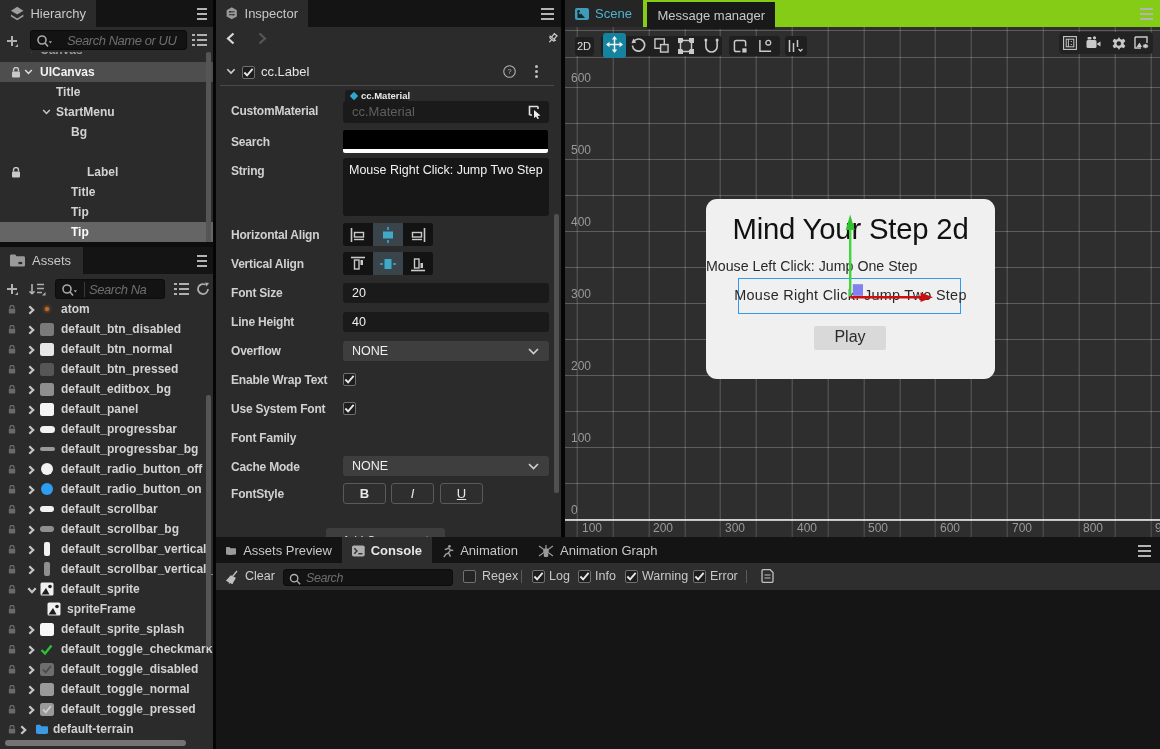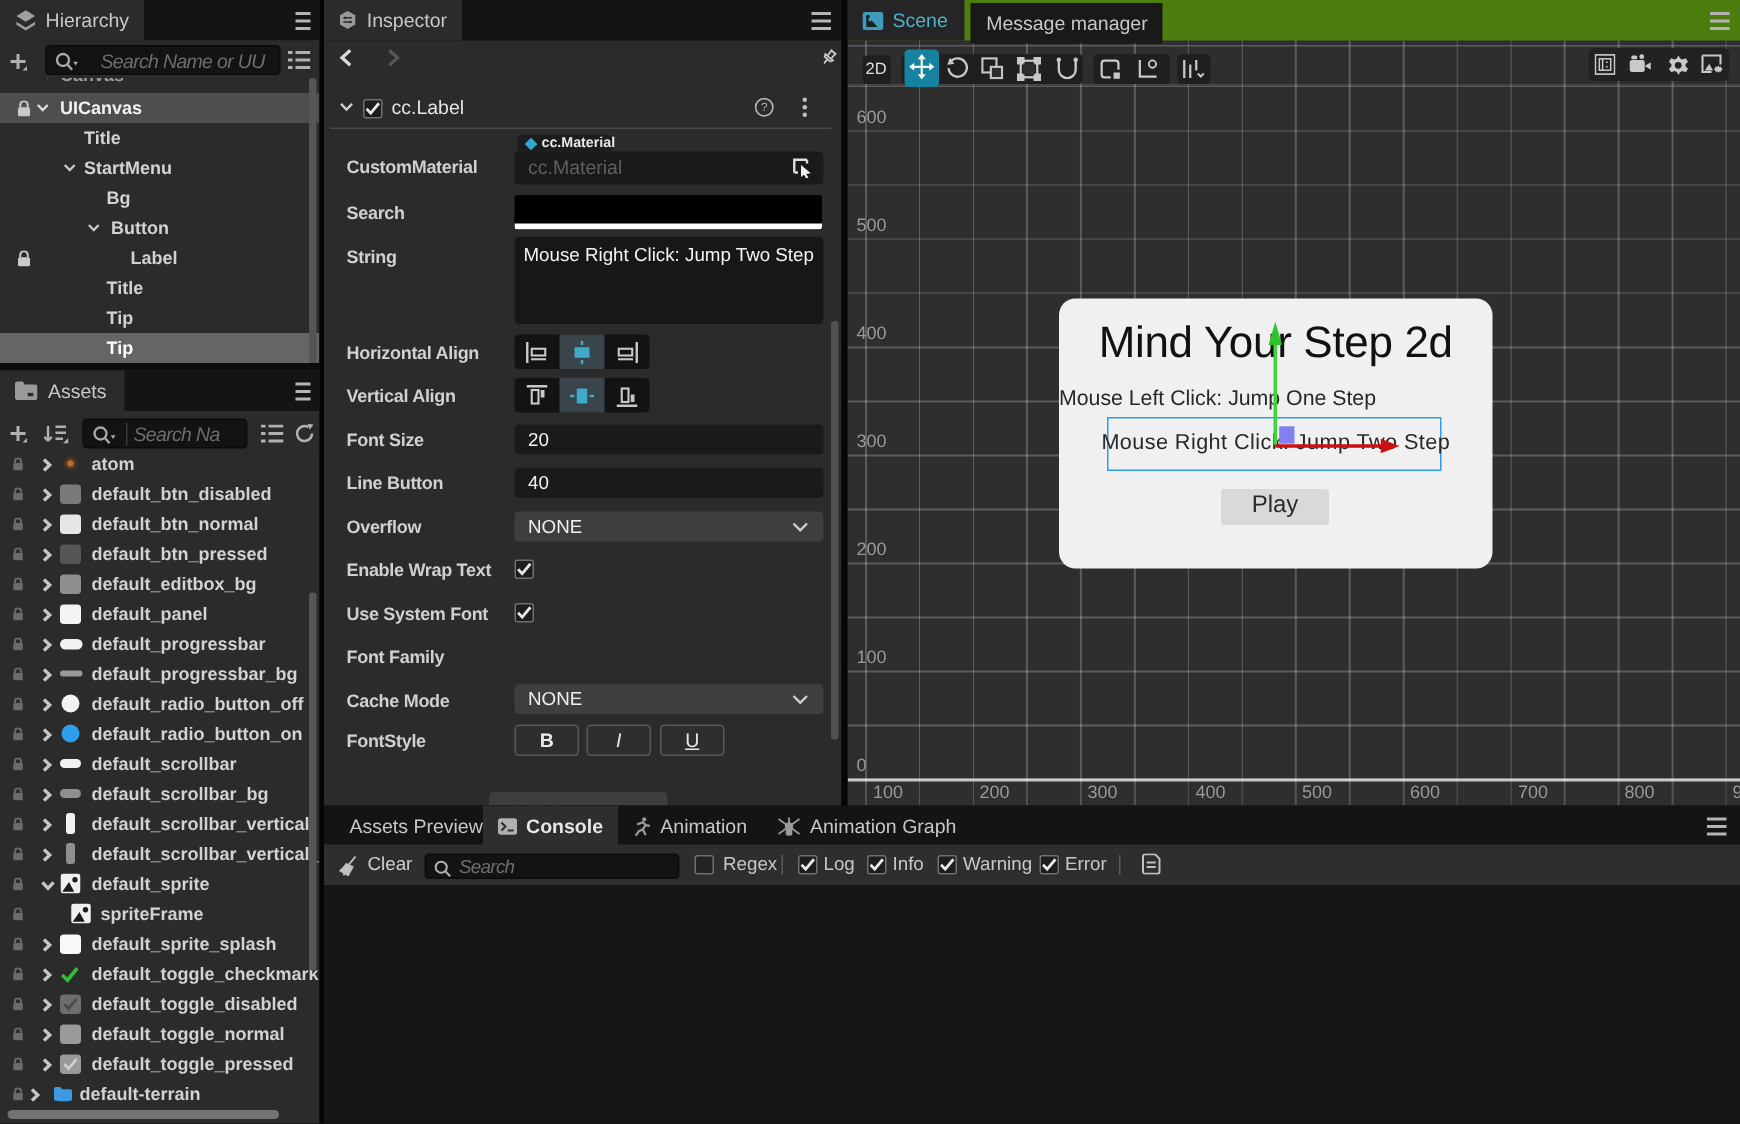--- a/index.html
+++ b/index.html
@@ -98,26 +98,20 @@
       </div>
     <div class="trow" style="top:50px;">
         <svg class="caret" style="left:42px" width="9" height="6" viewBox="0 0 9 6">
           <path d="M1.2 1 L4.5 4.4 L7.8 1" stroke="#c9c9c9" stroke-width="1.5" fill="none"></path>
         </svg>
         <span style="left:56px">StartMenu</span>
       </div>
     <div class="trow" style="top:70px;">
         <span style="left:71px">Bg</span>
       </div>
-    <div class="trow" style="top:90px;">
-        <svg class="caret" style="left:58px" width="9" height="6" viewBox="0 0 9 6">
-          <path d="M1.2 1 L4.5 4.4 L7.8 1" stroke="#c9c9c9" stroke-width="1.5" fill="none"></path>
-        </svg>
-        <span style="left:74px">Button</span>
-      </div>
     <div class="trow" style="top:110px;">
         <svg class="abs" style="left:11px;top:5px" width="10" height="11" viewBox="0 0 10 11">
           <path d="M2.5 4.5 V3 a2.5 2.5 0 0 1 5 0 V4.5" stroke="#c9c9c9" stroke-width="1.4" fill="none"></path>
           <rect x="1" y="4.5" width="8" height="6" rx="1" fill="#c9c9c9"></rect>
         </svg>
         <span style="left:87px">Label</span>
       </div>
     <div class="trow" style="top:130px;">
         <span style="left:71px">Title</span>
       </div>
@@ -501,21 +495,21 @@
     <div style="width:3px;height:3px;border-radius:50%;background:#c0c0c0;"></div>
   </div>
   <div class="abs" style="left:4px;top:85px;width:334px;height:1px;background:#4a4a4a;"></div>
 
   <span class="plabel" style="top:104px;">CustomMaterial</span>
   <span class="plabel" style="top:135px;">Search</span>
   <span class="plabel" style="top:164px;">String</span>
   <span class="plabel" style="top:228px;">Horizontal Align</span>
   <span class="plabel" style="top:257px;">Vertical Align</span>
   <span class="plabel" style="top:286px;">Font Size</span>
-  <span class="plabel" style="top:315px;">Line Button</span>
+  <span class="plabel" style="top:315px;">Line Height</span>
   <span class="plabel" style="top:344px;">Overflow</span>
   <span class="plabel" style="top:373px;">Enable Wrap Text</span>
   <span class="plabel" style="top:402px;">Use System Font</span>
   <span class="plabel" style="top:431px;">Font Family</span>
   <span class="plabel" style="top:460px;">Cache Mode</span>
   <span class="plabel" style="top:487px;">FontStyle</span>
 
   <div class="abs" style="left:129px;top:90px;width:63px;height:11px;background:#1c1c1c;border-radius:3px 3px 0 0;">
     <svg class="abs" style="left:5px;top:2px" width="8" height="8" viewBox="0 0 8 8">
         <rect x="1" y="1" width="6" height="6" fill="#2ea8cd" transform="rotate(45 4 4)"></rect>
@@ -751,41 +745,41 @@
       <path fill="#c9c9c9" d="M8 0 L9.2 2.2 A6 6 0 0 1 10.8 2.9 L13.2 2 L14.8 4.5 L13 6.3 A6 6 0 0 1 13 7.7 L14.8 9.5 L13.2 12 L10.8 11.1 A6 6 0 0 1 9.2 11.8 L8 14 L6.8 11.8 A6 6 0 0 1 5.2 11.1 L2.8 12 L1.2 9.5 L3 7.7 A6 6 0 0 1 3 6.3 L1.2 4.5 L2.8 2 L5.2 2.9 A6 6 0 0 1 6.8 2.2 Z" transform="translate(0.5 1)"></path>
       <circle cx="8.3" cy="8" r="2.4" fill="#222"></circle>
     </svg>
   <svg class="abs" style="left:569px;top:36px" width="15" height="14" viewBox="0 0 15 14">
       <path d="M1 1 H13 V7" stroke="#c9c9c9" stroke-width="1.4" fill="none"></path>
       <path d="M1 1 V12 H7" stroke="#c9c9c9" stroke-width="1.4" fill="none"></path>
       <path d="M2.5 11 L5.5 6.5 L8 11 Z" fill="#c9c9c9"></path>
       <path fill="#c9c9c9" d="M11.5 7.5 l0.6 1.1 1.2-0.3 0.3 1.2 1.1 0.6-1.1 0.6-0.3 1.2-1.2-0.3-0.6 1.1-0.6-1.1-1.2 0.3-0.3-1.2-1.1-0.6 1.1-0.6 0.3-1.2 1.2 0.3 Z"></path>
     </svg>
 
-  <div class="tabbar" style="position:absolute;left:0;top:0;width:595px;background:#4d7c0f;">
+  <div class="tabbar" style="position:absolute;left:0;top:0;width:595px;background:#84cc16;">
     <div class="tab active" style="width:78px;background:#252525;">
       <svg width="14" height="12" viewBox="0 0 14 12" style="margin-right:6px">
           <rect width="14" height="12" rx="2" fill="#3e9cba"></rect>
           <path d="M2.5 3 l3 4.5 L2.5 10 Z M2.5 10 L6 5.5 L10 10 Z" fill="#182326"></path>
           <circle cx="3.6" cy="3.2" r="1.3" fill="#182326"></circle>
         </svg>
       <span style="color:#4fb3cf;">Scene</span>
     </div>
     <div class="tab" style="width:128px;background:#191919;">Message manager</div>
     <div class="ham" style="right:7px;top:8px;">
         <div></div>
         <div></div>
         <div></div>
       </div>
   </div>
 </div>
 
 <div class="abs" id="console" style="left:216px;top:537px;width:944px;height:212px;background:#151515;overflow:hidden;">
   <div class="tabbar" style="position:absolute;left:0;top:0;width:944px;background:#141414;display:flex;">
-    <div class="tab" style="width:106px;">
+    <div class="tab" style="width:126px;">
       <svg width="14" height="12" viewBox="0 0 16 13" style="margin-right:7px">
           <path fill="#9a9a9a" d="M0 1.5 C0 .7 .7 0 1.5 0 H5.5 L7 2 H14.5 C15.3 2 16 2.7 16 3.5 V11.5 C15.3 13 .7 13 0 11.5 Z"></path>
         </svg>
       Assets Preview
     </div>
     <div class="tab active" style="width:90px;background:#2e2e2e;justify-content:flex-end;">
       <svg width="14" height="12" viewBox="0 0 14 12" style="margin-right:6px">
           <rect width="14" height="12" rx="2" fill="#b0b0b0"></rect>
           <path d="M2.5 3 L5.5 6 L2.5 9" stroke="#2e2e2e" stroke-width="1.5" fill="none"></path>
           <path d="M7 9 H11.5" stroke="#2e2e2e" stroke-width="1.5"></path>

